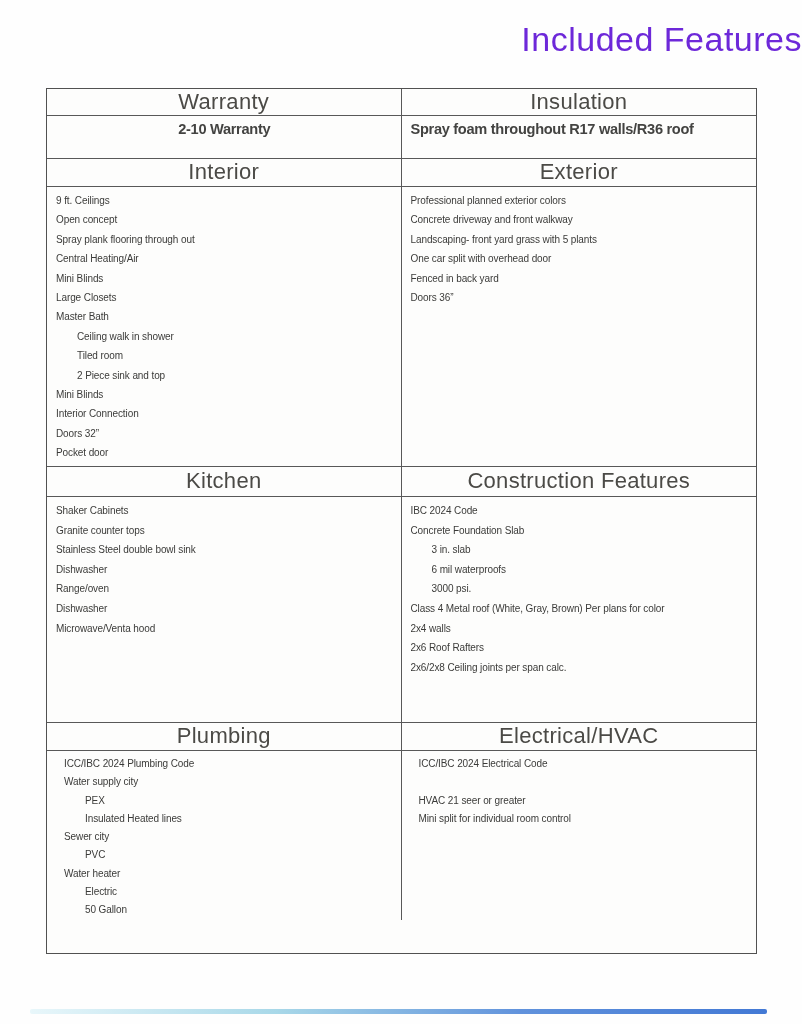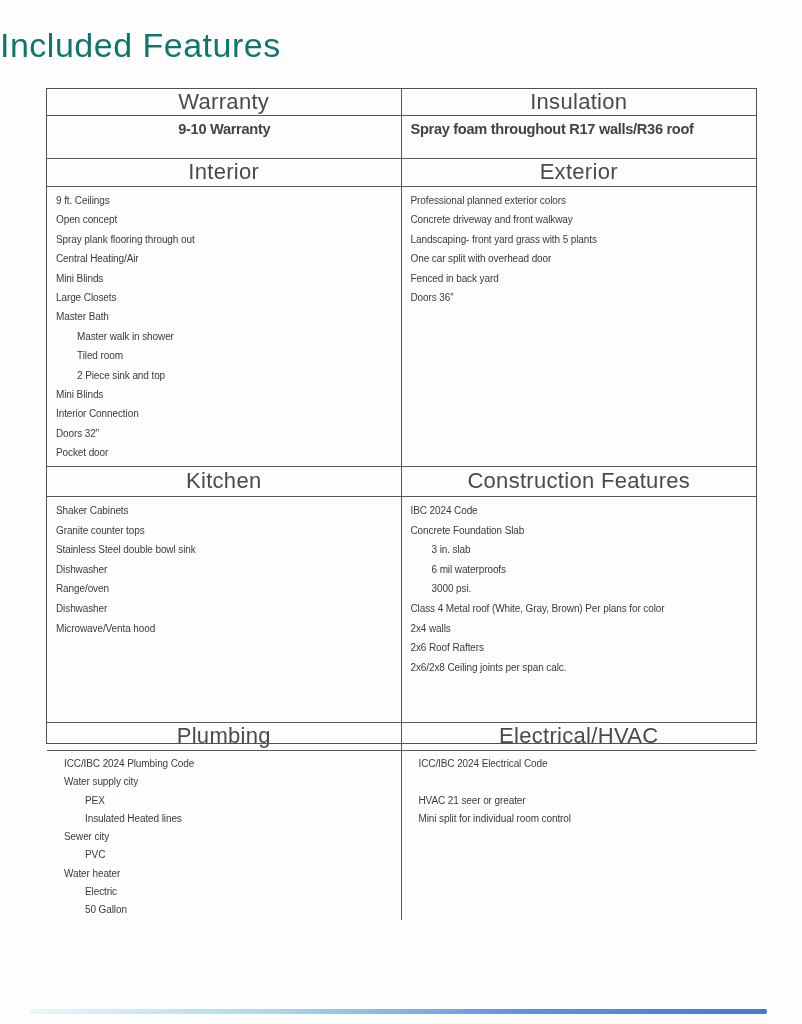--- a/index.html
+++ b/index.html
@@ -7,36 +7,36 @@
     position: relative;
     width: 802px;
     height: 1024px;
     background: #fefefe;
     overflow: hidden;
     font-family: "Liberation Sans", "DejaVu Sans", sans-serif;
     color: #3b3b39;
   }
   .title {
     position: absolute;
-    top: 26px;
+    top: 20px;
     left: 0;
     width: 100%;
-    text-align: left;
+    text-align: right;
     font-size: 34px;
     font-weight: 400;
     letter-spacing: 0.5px;
-    color: #0f766e;
+    color: #6d28d9;
     margin: 0;
   }
   .features-table {
     position: absolute;
     left: 46px;
     top: 88px;
     width: 711px;
-    height: 656px;
+    height: 866px;
     border: 1.5px solid #515151;
     box-sizing: border-box;
     display: grid;
     grid-template-columns: 1fr 1fr;
     grid-template-rows: 27px 43px 28px 280px 30px 226px 28px 169px;
     background: #fdfdfc;
   }
   .cell {
     box-sizing: border-box;
     border-bottom: 1px solid #585858;
@@ -82,36 +82,36 @@
 </style>
 </head>
 <body>
 
 <div class="page">
   <h1 class="title">Included Features</h1>
   <div class="features-table" id="features-table">
       <div class="cell hdr leftcol">Warranty</div>
       <div class="cell hdr">Insulation</div>
       <div class="cell content sec-0 leftcol center semibold">
-        <div class="line">9-10 Warranty</div>
+        <div class="line">2-10 Warranty</div>
       </div>
       <div class="cell content sec-0 semibold">
         <div class="line">Spray foam throughout R17 walls/R36 roof</div>
       </div>
       <div class="cell hdr leftcol">Interior</div>
       <div class="cell hdr">Exterior</div>
       <div class="cell content sec-1 leftcol">
         <div class="line">9 ft. Ceilings</div>
         <div class="line">Open concept</div>
         <div class="line">Spray plank flooring through out</div>
         <div class="line">Central Heating/Air</div>
         <div class="line">Mini Blinds</div>
         <div class="line">Large Closets</div>
         <div class="line">Master Bath</div>
-        <div class="line indent">Master walk in shower</div>
+        <div class="line indent">Ceiling walk in shower</div>
         <div class="line indent">Tiled room</div>
         <div class="line indent">2 Piece sink and top</div>
         <div class="line">Mini Blinds</div>
         <div class="line">Interior Connection</div>
         <div class="line">Doors 32”</div>
         <div class="line">Pocket door</div>
       </div>
       <div class="cell content sec-1">
         <div class="line">Professional planned exterior colors</div>
         <div class="line">Concrete driveway and front walkway</div>

